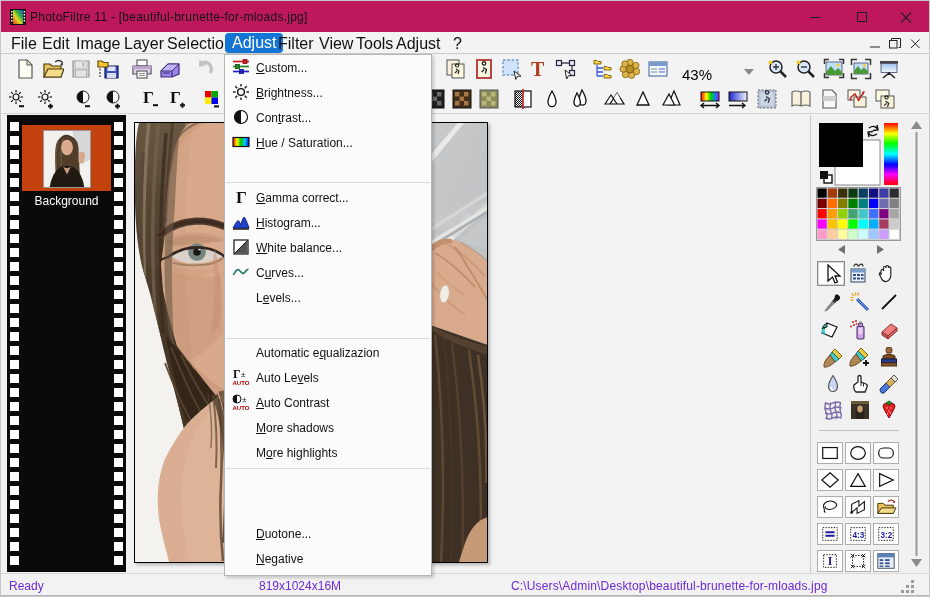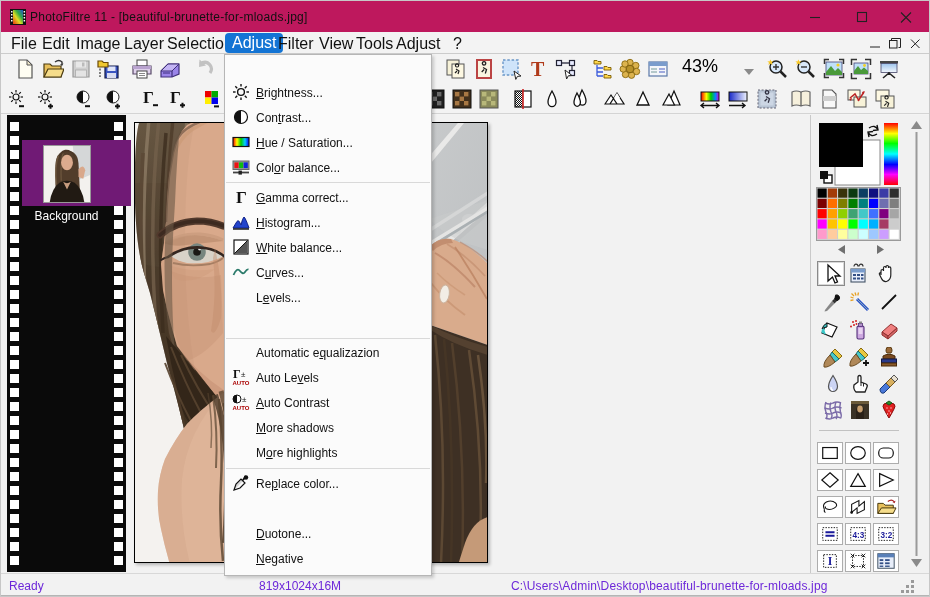--- a/index.html
+++ b/index.html
@@ -13,21 +13,21 @@
 .mi{position:absolute;top:2px;height:19px;line-height:19px;font-size:16px;color:#111}
 #mi-adjust{background:#1374d4;color:#fff;border-radius:4px;padding:0 7px;top:1px;height:20px;line-height:20px}
 
 #toolbar{position:absolute;left:0;top:53px;width:928px;height:60px;background:#f3f3f3;border-bottom:1px solid #d4d4d4}
 .ti{position:absolute;width:22px;height:22px}
 
 #mainarea{position:absolute;left:0;top:114px;width:928px;height:458px;background:#f2f2f2}
 #filmstrip{position:absolute;left:6px;top:0px;width:119px;height:457px;background:#0a0a0a}
 .holes{position:absolute;top:2px;width:9px;height:453px;
  background:repeating-linear-gradient(to bottom,transparent 0 5px,#fff 5px 14px);}
-#thumbcard{position:absolute;left:15px;top:25px;width:109px;height:66px;background:#701a75}
+#thumbcard{position:absolute;left:15px;top:10px;width:89px;height:66px;background:#c2410c}
 #thumbimg{position:absolute;left:21px;top:5px;width:48px;height:58px;border:1px solid #999}
 #thumbcap{position:absolute;left:-15px;top:69px;width:119px;text-align:center;color:#fff;font-size:12px}
 #imgwin{position:absolute;left:133px;top:7px;width:354px;height:441px;background:#fff;border:1px solid #000;box-shadow:2px 2px 3px rgba(0,0,0,0.25)}
 #rightsep{position:absolute;left:809px;top:0;width:1px;height:458px;background:#c9c9c9}
 #rightpanel{position:absolute;left:810px;top:0;width:118px;height:458px;background:#f1f1f1}
 
 #statusbar{position:absolute;left:0;top:572px;width:928px;height:23px;background:#f2f2f2;border-top:1px solid #d8d8d8;border-bottom:1px solid #b5b5b5}
 #statusbar .st{position:absolute;top:5px;font-size:12px;color:#6d28d9}
 
 #dropdown{position:absolute;left:223px;top:53px;width:208px;height:522px;background:#fbfbfb;border:1px solid #b6b6b6;box-shadow:2px 2px 3px rgba(0,0,0,0.18);z-index:50}
@@ -179,21 +179,21 @@
         <rect x="2" y="4" width="18" height="4" fill="#7a9ccc"></rect>
         <g stroke="#8aa" stroke-width="1.2">
           <line x1="4" y1="11" x2="10" y2="11"></line>
           <line x1="4" y1="14" x2="10" y2="14"></line>
         </g>
         <g stroke="#67c" stroke-width="1.2">
           <line x1="12" y1="11" x2="18" y2="11"></line>
           <line x1="12" y1="14" x2="18" y2="14"></line>
         </g>
       </svg>
-    <span class="abs" style="left:681px;top:2px;font-size:18px">43%</span>
+    <span class="abs" style="left:681px;top:12px;font-size:15px">43%</span>
     <svg class="ti" style="left:737px;top:6px" viewBox="0 0 22 22">
         <path d="M6,9 L16,9 L11,15 Z" fill="#8a8a8a"></path>
       </svg>
     <svg class="ti" style="left:766px;top:4px" viewBox="0 0 22 22">
         <circle cx="9" cy="9" r="6" fill="#d8e8fa" stroke="#222" stroke-width="1.5"></circle>
         <path d="M13.5,13.5 L19,19" stroke="#222" stroke-width="2.5"></path>
         <path d="M6,9 h6 M9,6 v6" stroke="#333" stroke-width="1.4"></path>
         <path d="M3,2 l1.2,2.4 L6.8,4 L4.8,6 L5.6,8.6 L3,7 L0.4,8.6 L1.2,6 L-0.8,4 L1.8,4.4 Z" fill="#f8c828" transform="translate(1,0) scale(0.8)"></path>
       </svg>
     <svg class="ti" style="left:794px;top:4px" viewBox="0 0 22 22">
@@ -804,20 +804,33 @@
       <rect x="12" y="0" width="3" height="3"></rect>
         <rect x="12" y="5" width="3" height="3"></rect>
         <rect x="12" y="10" width="3" height="3"></rect>
       <rect x="7" y="5" width="3" height="3"></rect>
         <rect x="7" y="10" width="3" height="3"></rect>
       <rect x="2" y="10" width="3" height="3"></rect>
     </svg>
   </div>
 
   <div id="dropdown">
+    <div class="dmi" style="top:0px">
+        <svg class="ic" viewBox="0 0 18 18">
+          <g stroke-width="1.7">
+            <line x1="1" y1="3.5" x2="17" y2="3.5" stroke="#c22"></line>
+            <line x1="1" y1="8.5" x2="17" y2="8.5" stroke="#282"></line>
+            <line x1="1" y1="13.5" x2="17" y2="13.5" stroke="#22c"></line>
+          </g>
+          <rect x="11" y="1.3" width="4" height="4.4" fill="#c22" stroke="#600" stroke-width="0.6"></rect>
+          <rect x="3.5" y="6.3" width="4" height="4.4" fill="#282" stroke="#030" stroke-width="0.6"></rect>
+          <rect x="7.5" y="11.3" width="4" height="4.4" fill="#22c" stroke="#006" stroke-width="0.6"></rect>
+        </svg>
+        <span class="txt"><u>C</u>ustom...</span>
+      </div>
     <div class="dmi" style="top:25px">
         <svg class="ic" viewBox="0 0 18 18">
           <g stroke="#111" stroke-width="1.4" fill="none">
             <circle cx="9" cy="9" r="3.4"></circle>
             <g>
               <line x1="9" y1="1" x2="9" y2="3.6"></line>
               <line x1="9" y1="14.4" x2="9" y2="17"></line>
               <line x1="1" y1="9" x2="3.6" y2="9"></line>
               <line x1="14.4" y1="9" x2="17" y2="9"></line>
               <line x1="3.3" y1="3.3" x2="5.2" y2="5.2"></line>
@@ -844,31 +857,20 @@
               <stop offset="0.25" stop-color="#ff0"></stop>
               <stop offset="0.5" stop-color="#0c0"></stop>
               <stop offset="0.75" stop-color="#0cf"></stop>
               <stop offset="1" stop-color="#00f"></stop>
             </linearGradient>
           </defs>
           <rect x="1" y="4.5" width="16" height="9" fill="url(#rb1)" stroke="#111" stroke-width="1.2"></rect>
         </svg>
         <span class="txt"><u>H</u>ue / Saturation...</span>
       </div>
-    <div class="dmi" style="top:100px">
-        <svg class="ic" viewBox="0 0 18 18">
-          <rect x="1" y="3" width="16" height="8.5" fill="#9a9a9a" stroke="#666" stroke-width="1"></rect>
-          <rect x="2.4" y="4.4" width="4.2" height="5.7" fill="#e11"></rect>
-          <rect x="7" y="4.4" width="4.2" height="5.7" fill="#1b1"></rect>
-          <rect x="11.6" y="4.4" width="4.2" height="5.7" fill="#12d"></rect>
-          <line x1="1" y1="14.5" x2="17" y2="14.5" stroke="#444" stroke-width="1.8"></line>
-          <rect x="6.5" y="12.6" width="3.4" height="4" fill="#222"></rect>
-        </svg>
-        <span class="txt">Col<u>o</u>r balance...</span>
-      </div>
     <div class="dsep" style="top:127px"></div>
     <div class="dmi" style="top:130px">
         <svg class="ic" viewBox="0 0 18 18">
           <text x="4" y="15" font-family="Liberation Serif,serif" font-size="17" font-weight="bold" fill="#111">Γ</text>
         </svg>
         <span class="txt"><u>G</u>amma correct...</span>
       </div>
     <div class="dmi" style="top:155px">
         <svg class="ic" viewBox="0 0 18 18">
           <path d="M1,15 L4,10 Q6,6 7.5,9 L9,12 Q10.5,5 12,4 Q13.5,5 17,15 Z" fill="#2244cc" stroke="#112288" stroke-width="1"></path>
@@ -914,29 +916,20 @@
         </svg>
         <span class="txt"><u>A</u>uto Contrast</span>
       </div>
     <div class="dmi" style="top:360px">
         <span class="txt"><u>M</u>ore shadows</span>
       </div>
     <div class="dmi" style="top:385px">
         <span class="txt">M<u>o</u>re highlights</span>
       </div>
     <div class="dsep" style="top:413px"></div>
-    <div class="dmi" style="top:416px">
-        <svg class="ic" viewBox="0 0 18 18">
-          <path d="M2,16 L4,10 L9,5 L13,9 L8,14 Z" fill="none" stroke="#111" stroke-width="1.2"></path>
-          <path d="M11,7 L14,4 Q16,2 15.5,2.5 L13,1.5 L10,6 Z" fill="#111"></path>
-          <circle cx="14" cy="3.5" r="2.2" fill="#111"></circle>
-          <path d="M2,16 L4,10 L9,5 L11,7 L6,12 Z" fill="#111" opacity="0.15"></path>
-        </svg>
-        <span class="txt">Re<u>p</u>lace color...</span>
-      </div>
     <div class="dmi" style="top:466px">
         <span class="txt"><u>D</u>uotone...</span>
       </div>
     <div class="dmi" style="top:491px">
         <span class="txt"><u>N</u>egative</span>
       </div>
   </div>
 </div>
 
 </body></html>

